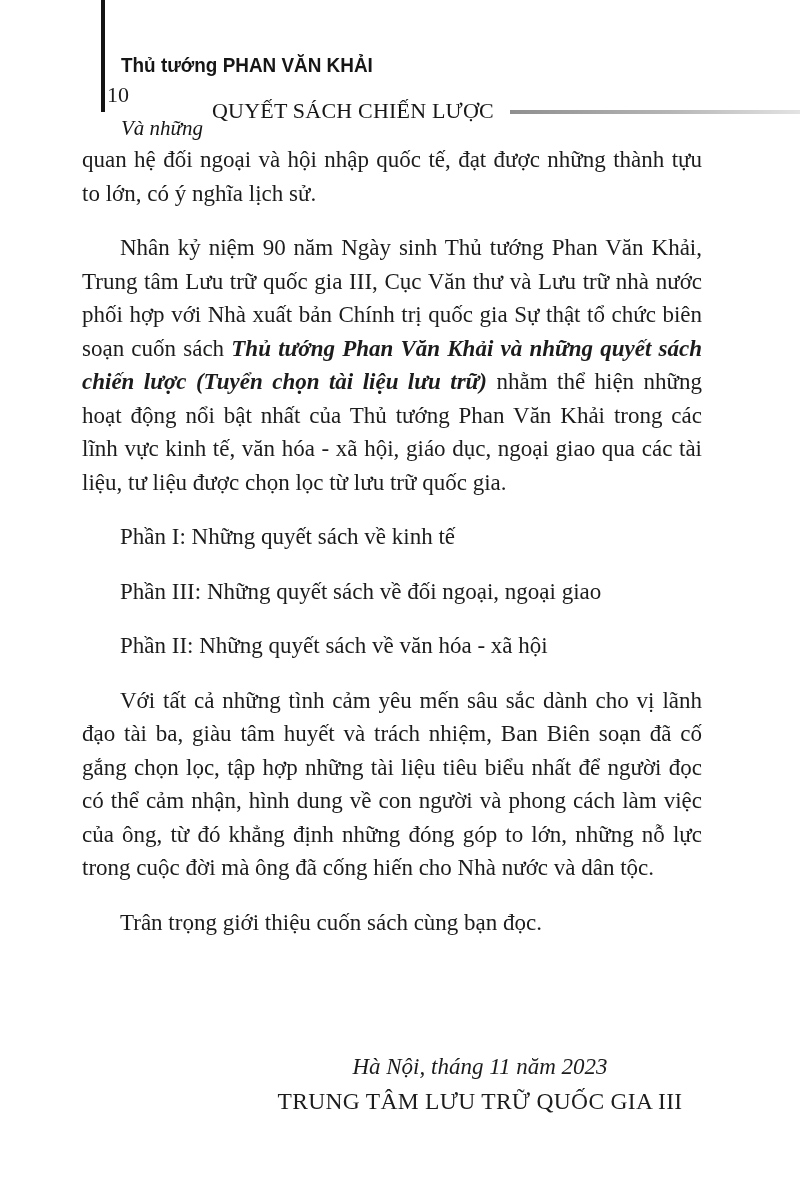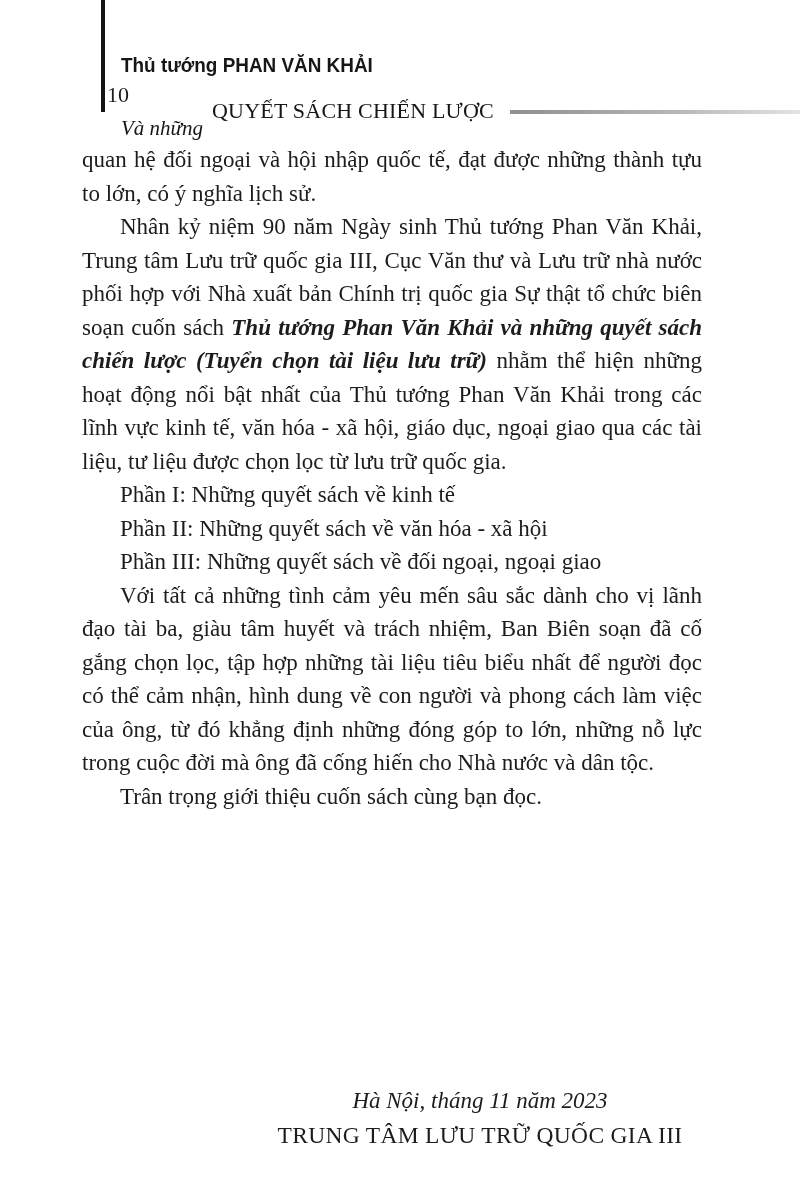--- a/index.html
+++ b/index.html
@@ -89,33 +89,34 @@
     font-size: 23px;
     line-height: 33.5px;
     text-align: justify;
   }
   .body-text p {
     margin: 0;
     padding: 0;
   }
   .body-text p.indent {
     text-indent: 38px;
+    margin-top: 21px;
   }
   .seg-bold-italic {
     font-weight: bold;
     font-style: italic;
   }
   .seg-italic {
   }
 
   
   .signature {
     position: absolute;
     left: 250px;
-    top: 1086px;
+    top: 1052px;
     width: 460px;
     text-align: center;
   }
   .sig-date {
     font-style: italic;
     font-size: 23px;
     line-height: 30px;
   }
   .sig-org {
     font-size: 23.5px;
@@ -139,22 +140,22 @@
       <span class="hl2-prefix">Và những</span>
       <span class="hl2-main">QUYẾT SÁCH CHIẾN LƯỢC</span>
       <span class="header-rule"></span>
     </div>
   </div>
 
   <div class="body-text">
       <p><span>quan hệ đối ngoại và hội nhập quốc tế, đạt được những thành tựu to lớn, có ý nghĩa lịch sử.</span></p>
       <p class="indent"><span>Nhân kỷ niệm 90 năm Ngày sinh Thủ tướng Phan Văn Khải, Trung tâm Lưu trữ quốc gia III, Cục Văn thư và Lưu trữ nhà nước phối hợp với Nhà xuất bản Chính trị quốc gia Sự thật tổ chức biên soạn cuốn sách </span><span class="seg-bold-italic">Thủ tướng Phan Văn Khải và những quyết sách chiến lược (Tuyển chọn tài liệu lưu trữ)</span><span> nhằm thể hiện những hoạt động nổi bật nhất của Thủ tướng Phan Văn Khải trong các lĩnh vực kinh tế, văn hóa - xã hội, giáo dục, ngoại giao qua các tài liệu, tư liệu được chọn lọc từ lưu trữ quốc gia.</span></p>
       <p class="indent"><span class="seg-italic">Phần I:</span><span> Những quyết sách về kinh tế</span></p>
+      <p class="indent"><span class="seg-italic">Phần III:</span><span> Những quyết sách về đối ngoại, ngoại giao</span></p>
       <p class="indent"><span class="seg-italic">Phần II:</span><span> Những quyết sách về văn hóa - xã hội</span></p>
-      <p class="indent"><span class="seg-italic">Phần III:</span><span> Những quyết sách về đối ngoại, ngoại giao</span></p>
       <p class="indent"><span>Với tất cả những tình cảm yêu mến sâu sắc dành cho vị lãnh đạo tài ba, giàu tâm huyết và trách nhiệm, Ban Biên soạn đã cố gắng chọn lọc, tập hợp những tài liệu tiêu biểu nhất để người đọc có thể cảm nhận, hình dung về con người và phong cách làm việc của ông, từ đó khẳng định những đóng góp to lớn, những nỗ lực trong cuộc đời mà ông đã cống hiến cho Nhà nước và dân tộc.</span></p>
       <p class="indent"><span>Trân trọng giới thiệu cuốn sách cùng bạn đọc.</span></p>
     </div>
 
   <div class="signature">
     <div class="sig-date">Hà Nội, tháng 11 năm 2023</div>
     <div class="sig-org">TRUNG TÂM LƯU TRỮ QUỐC GIA III</div>
   </div>
 
 </div>

